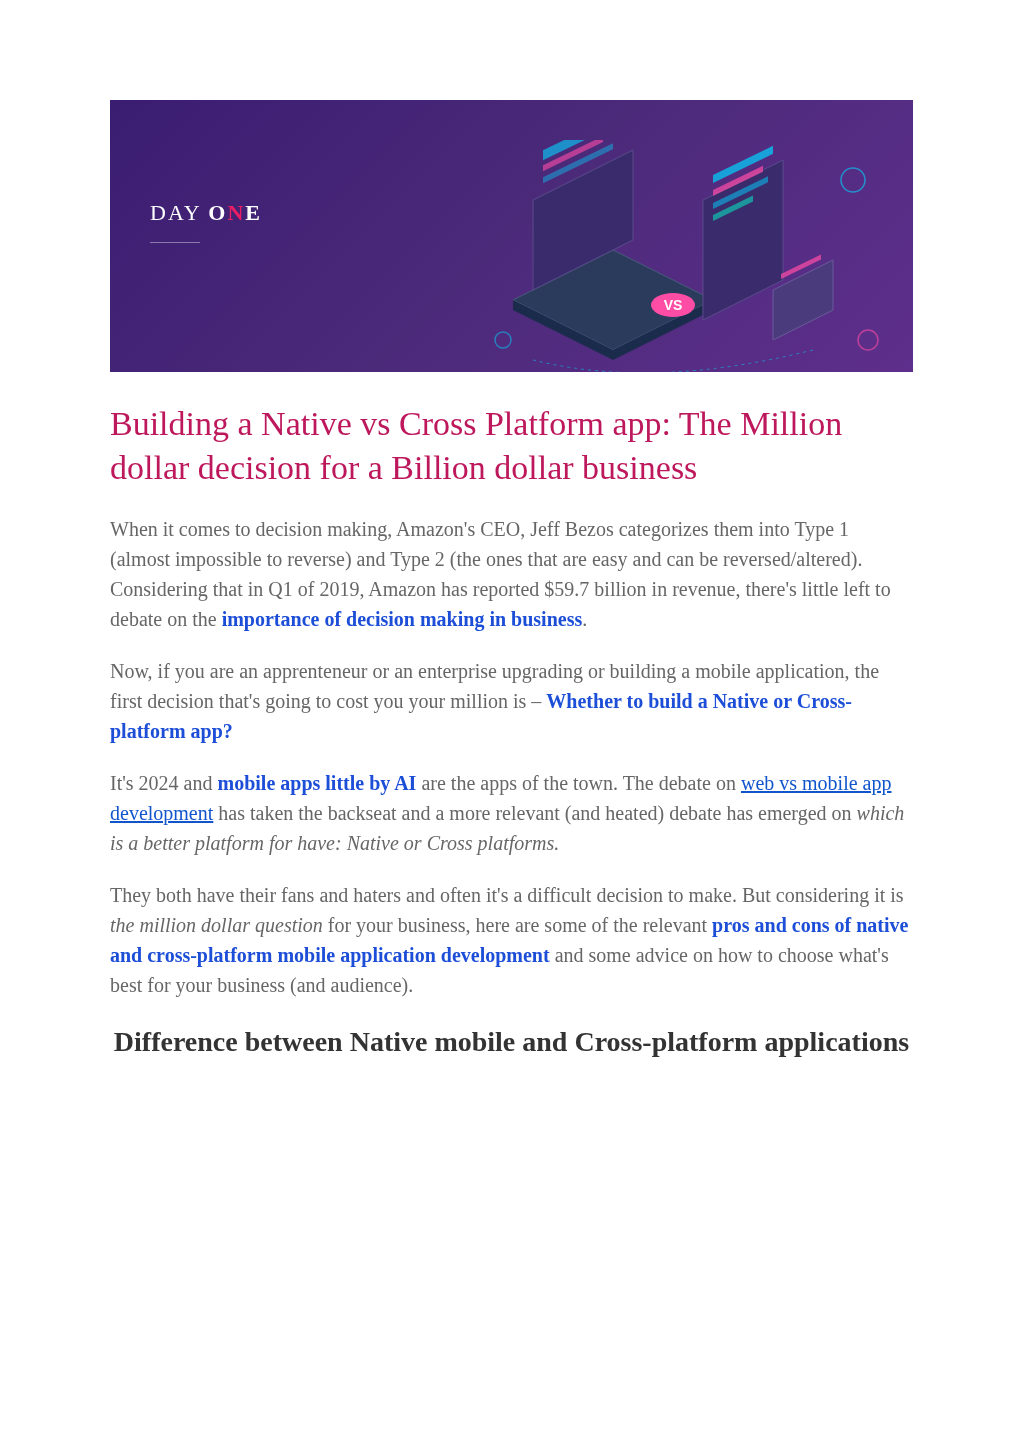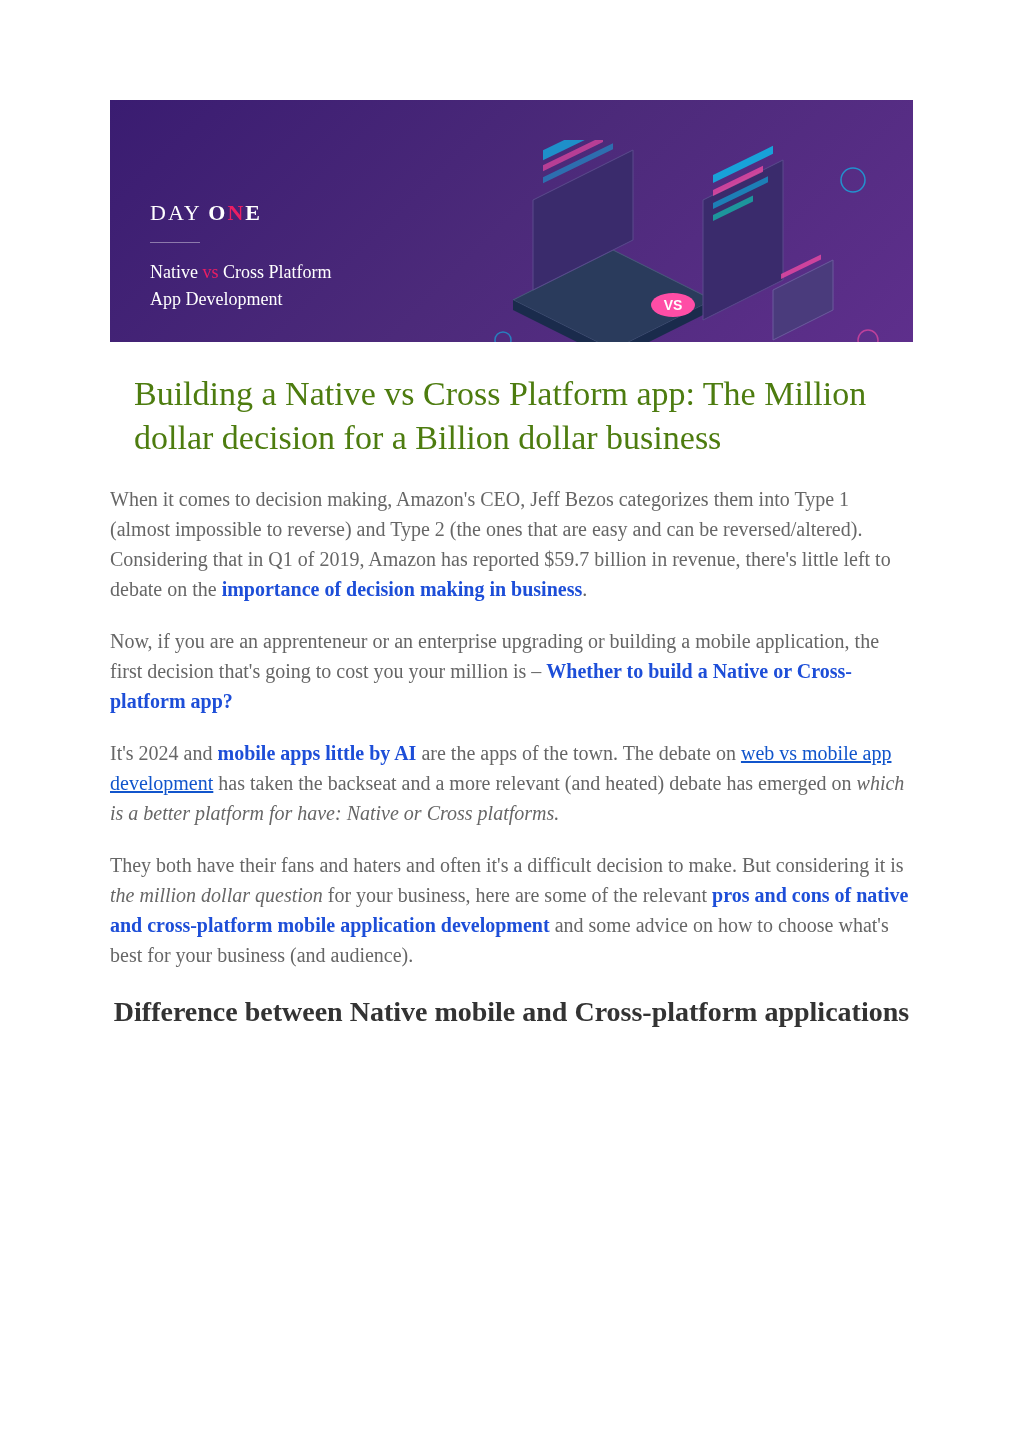--- a/index.html
+++ b/index.html
@@ -9,21 +9,21 @@
   }
   body {
     font-family: Georgia, 'Times New Roman', serif;
     background: #ffffff;
     padding: 100px 110px;
     color: #333;
     width: 1023px;
   }
   .banner {
     width: 100%;
-    height: 242px;
+    height: 272px;
     background: linear-gradient(135deg, #3a1c71 0%, #4c2a7a 50%, #5e2f8c 100%);
     position: relative;
     overflow: hidden;
     margin-bottom: 30px;
   }
   .banner-content {
     position: absolute;
     left: 40px;
     top: 100px;
     color: #fff;
@@ -57,24 +57,23 @@
   .banner-graphic {
     position: absolute;
     right: 20px;
     top: 40px;
     width: 420px;
     height: 260px;
   }
   h1 {
     font-size: 34px;
     font-weight: 400;
-    color: #4d7c0f;
+    color: #be185d;
     line-height: 1.3;
     margin-bottom: 24px;
-    margin-left: 24px;
   }
   h2 {
     font-size: 28px;
     font-weight: 700;
     color: #333;
     line-height: 1.3;
     margin-top: 24px;
     margin-bottom: 16px;
     text-align: center;
   }
@@ -98,24 +97,20 @@
 </style>
 </head>
 <body>
 
 <div class="banner">
   <div class="banner-content">
     <div class="banner-logo">
       <span>DAY </span><span class="bold">O</span><span class="bold accent">N</span><span class="bold">E</span>
     </div>
     <div class="banner-divider"></div>
-    <div class="banner-title">
-      <span>Native </span><span class="vs">vs</span><span> Cross Platform</span><br>
-      <span>App Development</span>
-    </div>
   </div>
   <div class="banner-graphic">
     <svg viewBox="0 0 420 260" xmlns="http://www.w3.org/2000/svg">
 
       <g transform="translate(40,100)">
         <polygon points="0,60 100,10 200,60 100,110" fill="#2a3b5c" stroke="#4a5b7c" stroke-width="1"></polygon>
         <polygon points="0,60 0,70 100,120 100,110" fill="#1a2b4c"></polygon>
         <polygon points="200,60 200,70 100,120 100,110" fill="#1a2b4c"></polygon>
         <polygon points="20,-40 120,-90 120,0 20,50" fill="#3a2b6c" stroke="#5a4b8c" stroke-width="1"></polygon>
         <rect x="30" y="-75" width="80" height="10" fill="#00d4ff" opacity="0.6" transform="skewY(-26)"></rect>

